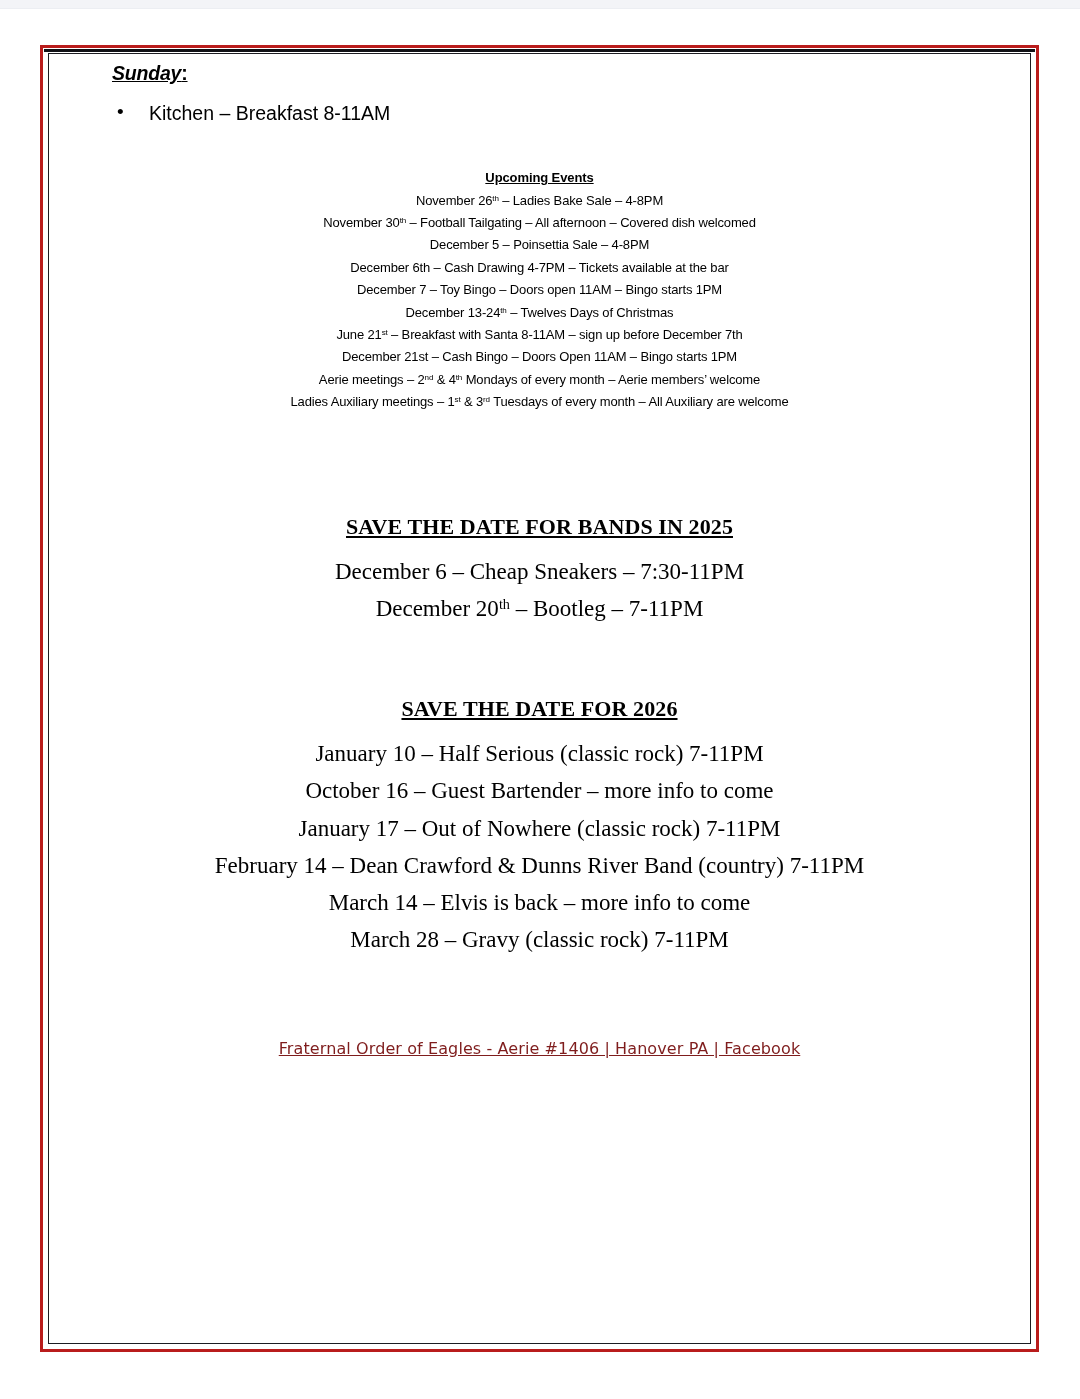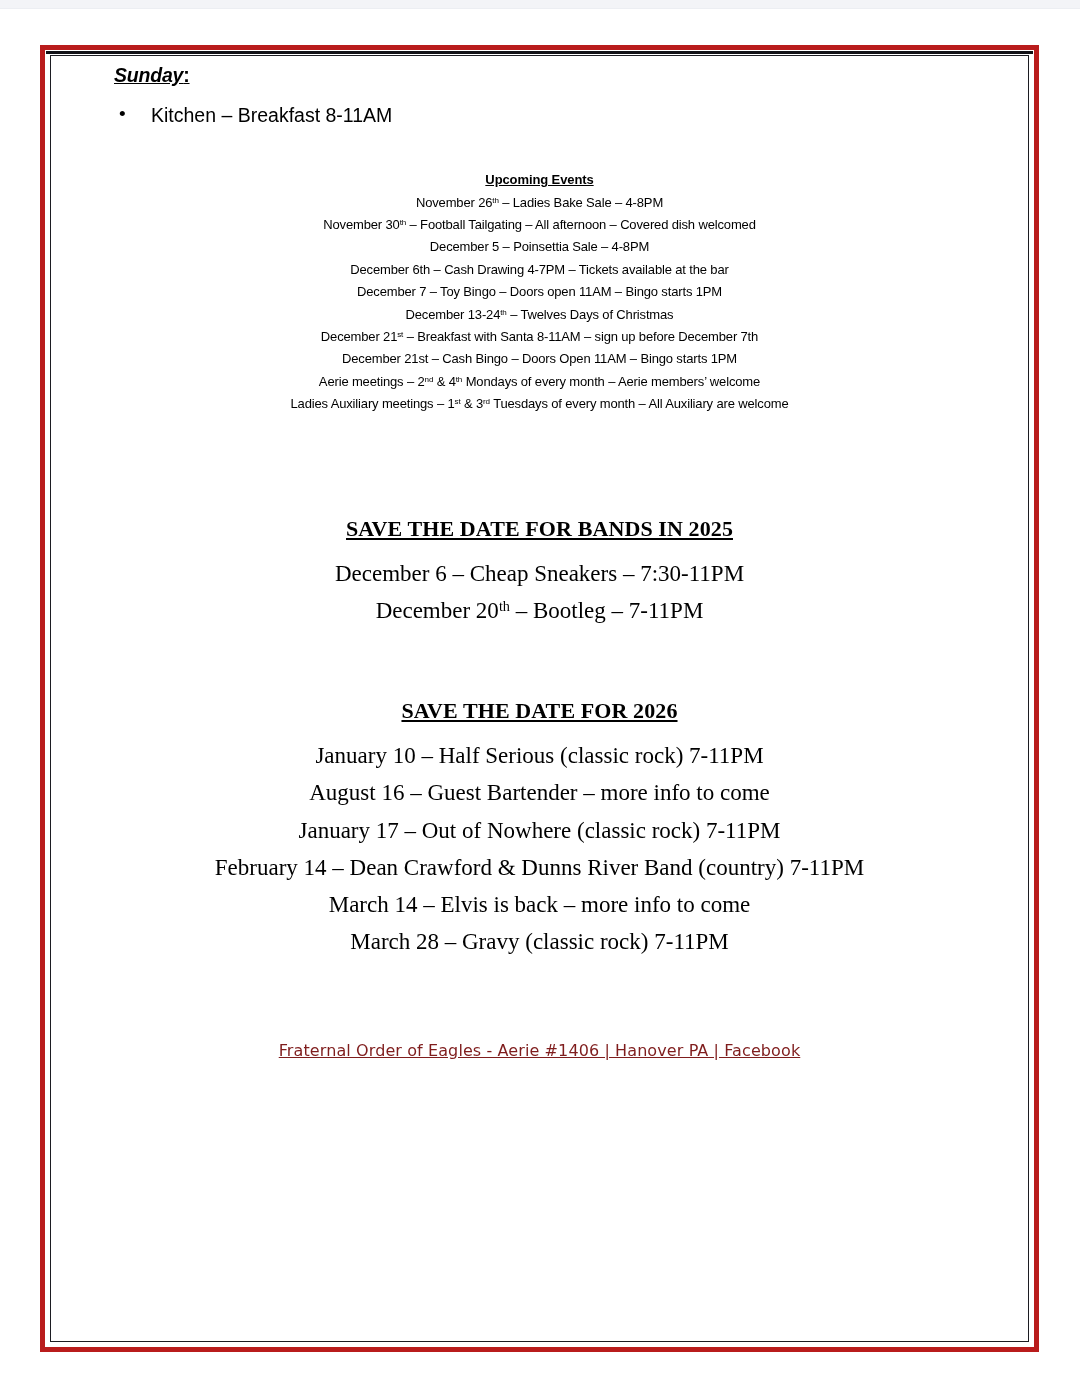--- a/index.html
+++ b/index.html
@@ -28,21 +28,21 @@
   }
 
   
   .page {
     position: absolute;
     left: 40px;
     top: 45px;
     width: 999px;
     height: 1307px;
     background: #ffffff;
-    border: 5px solid #b91c1c;
+    border: 3px solid #b91c1c;
     box-sizing: border-box;
   }
   .page-inner {
     position: absolute;
     left: 5px;
     top: 5px;
     right: 5px;
     bottom: 5px;
     border: 1px solid #1c1c22;
     box-sizing: border-box;
@@ -183,21 +183,21 @@
 
       <div class="line"><span>December 5 – Poinsettia Sale – 4-8PM</span></div>
 
       <div class="line"><span>December 6th – Cash Drawing 4-7PM – Tickets available at the bar</span></div>
 
       <div class="line"><span>December 7 – Toy Bingo – Doors open 11AM – Bingo starts 1PM</span></div>
 
       <div class="line"><span>December 13-24</span><sup>th</sup><span> – Twelves Days of Christmas</span></div>
 
 
-      <div class="line"><span>December 21</span><sup>st</sup><span> – Breakfast with Santa 8-11AM – sign up before December 7th</span></div>
+      <div class="line"><span>June 21</span><sup>st</sup><span> – Breakfast with Santa 8-11AM – sign up before December 7th</span></div>
 
       <div class="line"><span>December 21st – Cash Bingo – Doors Open 11AM – Bingo starts 1PM</span></div>
 
       <div class="line"><span>Aerie meetings – 2</span><sup>nd</sup><span> &amp; 4</span><sup>th</sup><span> Mondays of every month – Aerie members’ welcome</span></div>
 
       <div class="line"><span>Ladies Auxiliary meetings – 1</span><sup>st</sup><span> &amp; 3</span><sup>rd</sup><span> Tuesdays of every month – All Auxiliary are welcome</span></div>
     </div>
 
     <div class="sp-bands-top"></div>
 
@@ -210,21 +210,21 @@
       <div class="line"><span>December 20</span><sup>th</sup><span> – Bootleg – 7-11PM</span></div>
     </div>
 
     <div class="sp-2026-top"></div>
 
     <div class="section-serif">
       <div class="sec-title">SAVE THE DATE FOR 2026</div>
       <div class="title-gap"></div>
 
       <div class="line"><span>January 10 – Half Serious (classic rock) 7-11PM</span></div>
-      <div class="line"><span>August 16 – Guest Bartender – more info to come</span></div>
+      <div class="line"><span>October 16 – Guest Bartender – more info to come</span></div>
       <div class="line"><span>January 17 – Out of Nowhere (classic rock) 7-11PM</span></div>
       <div class="line"><span>February 14 – Dean Crawford &amp; Dunns River Band (country) 7-11PM</span></div>
       <div class="line"><span>March 14 – Elvis is back – more info to come</span></div>
       <div class="line"><span>March 28 – Gravy (classic rock) 7-11PM</span></div>
     </div>
 
     <div class="sp-footer-top"></div>
 
     <div class="footer-link-wrap">
       <span class="footer-link">Fraternal Order of Eagles - Aerie #1406 | Hanover PA | Facebook</span>

